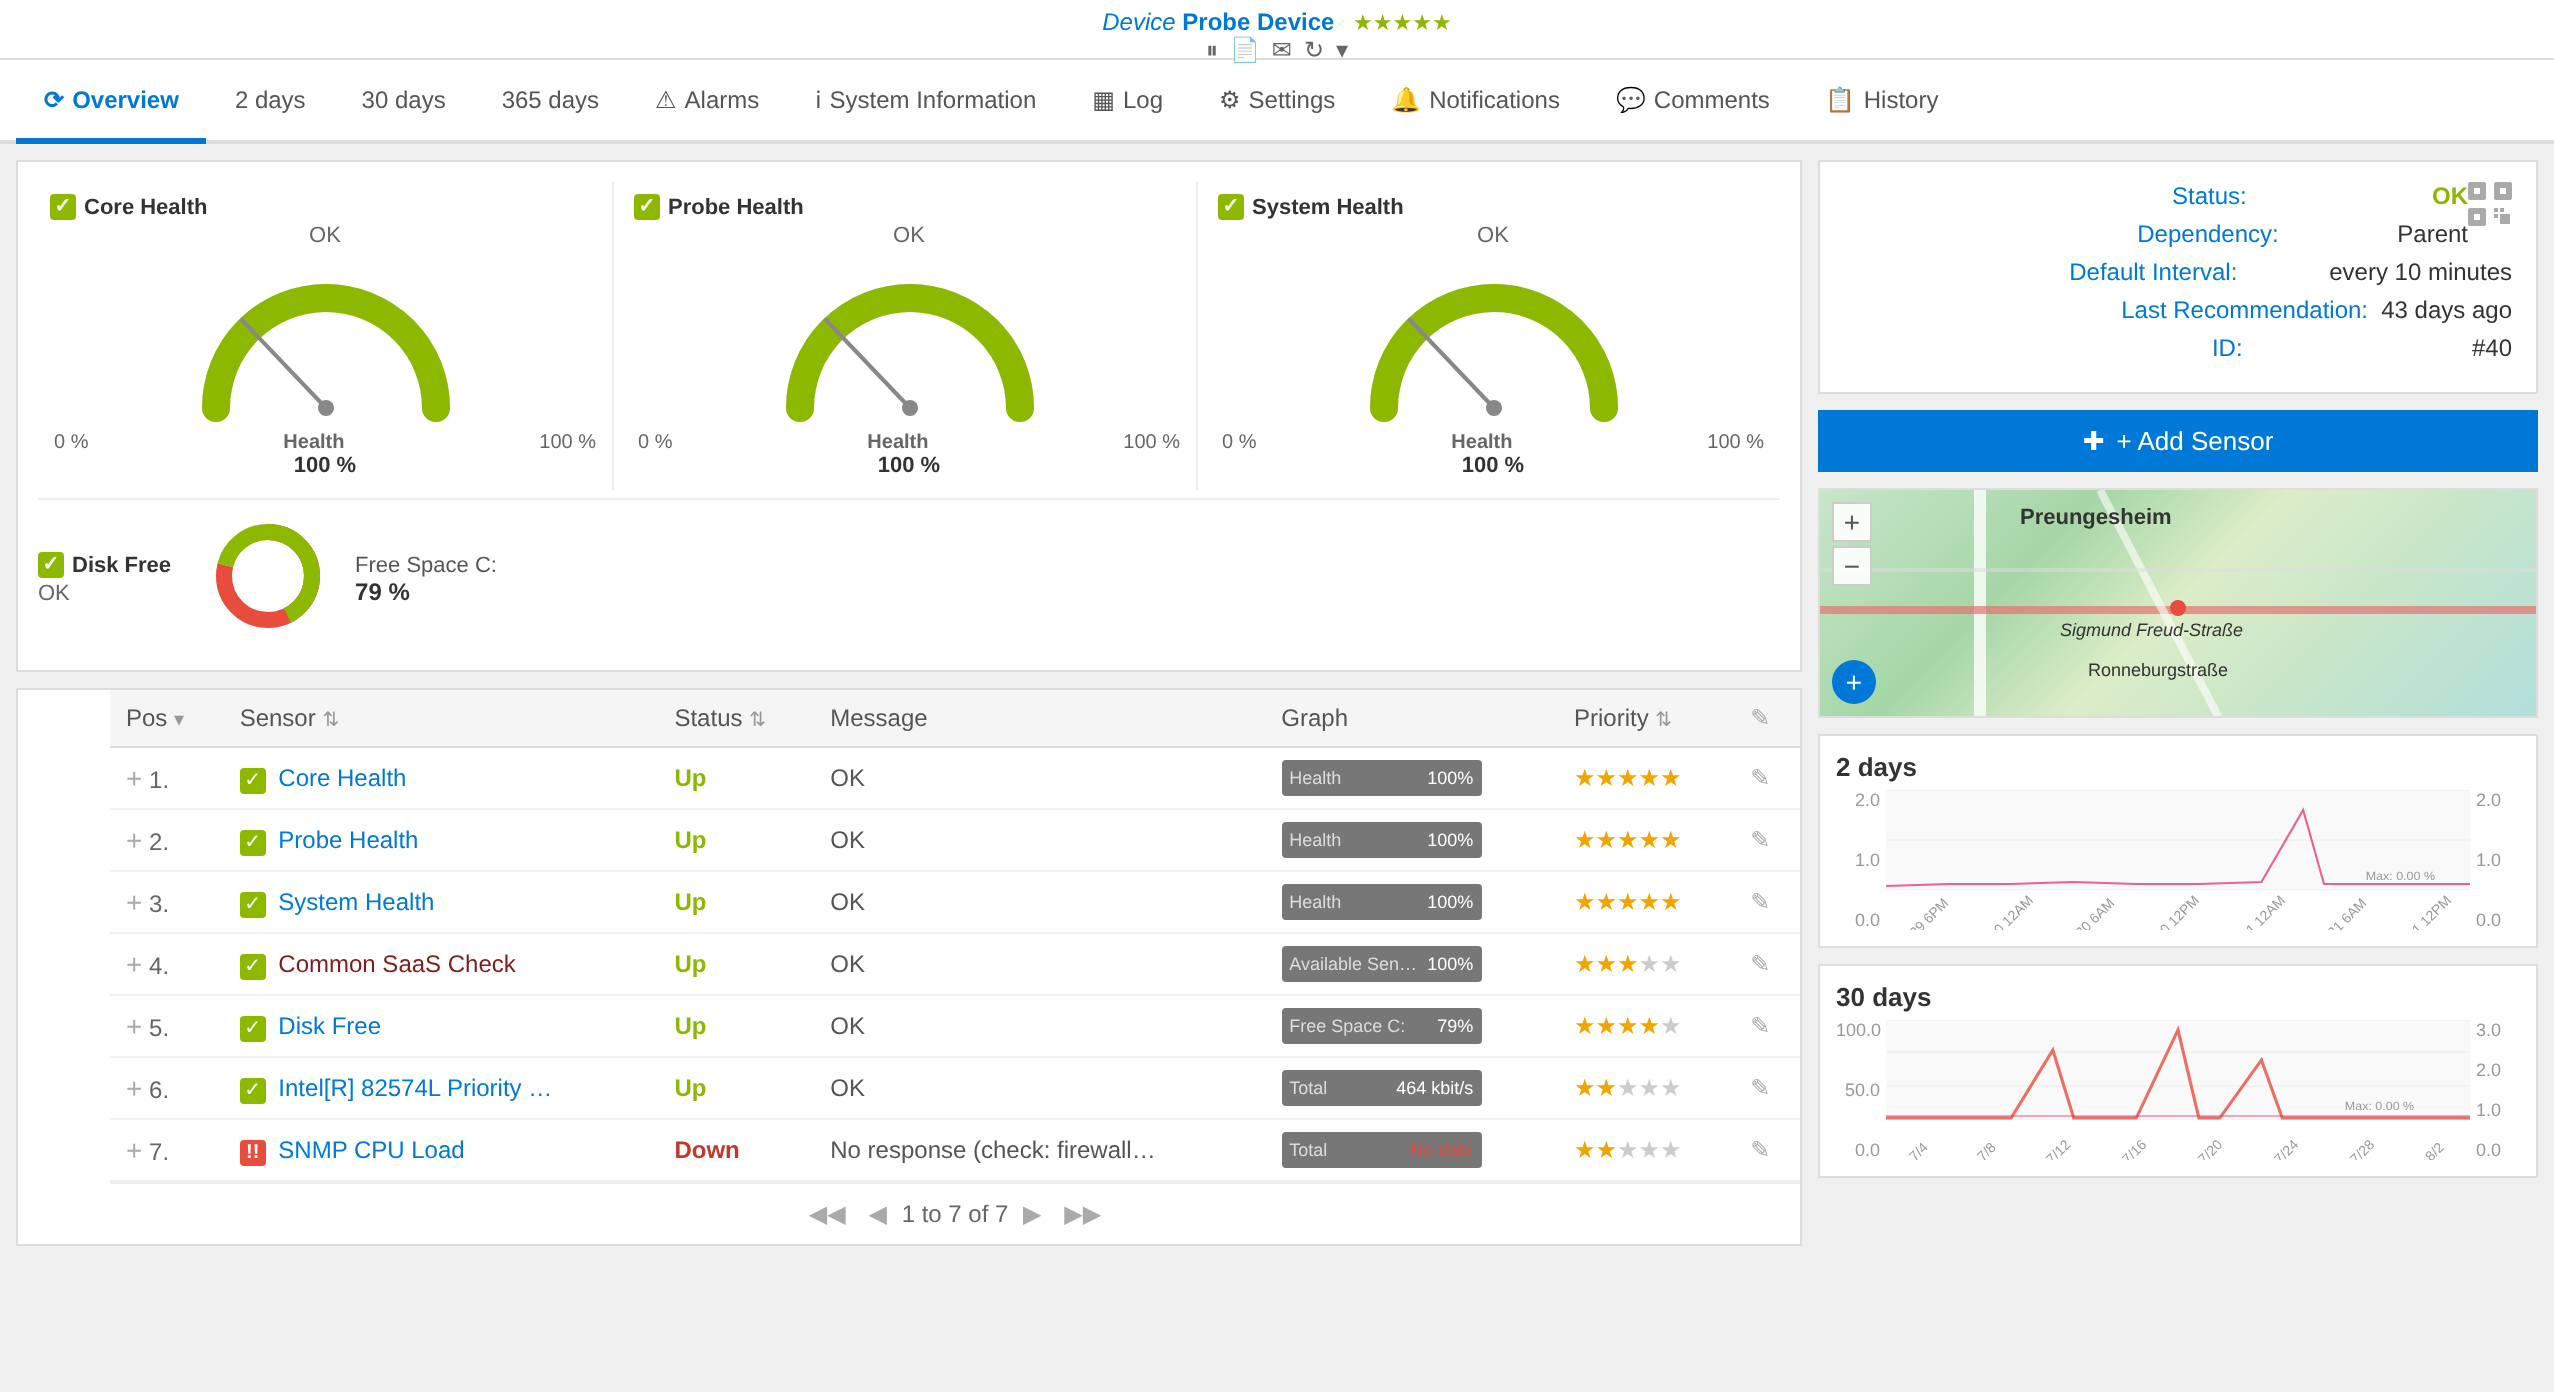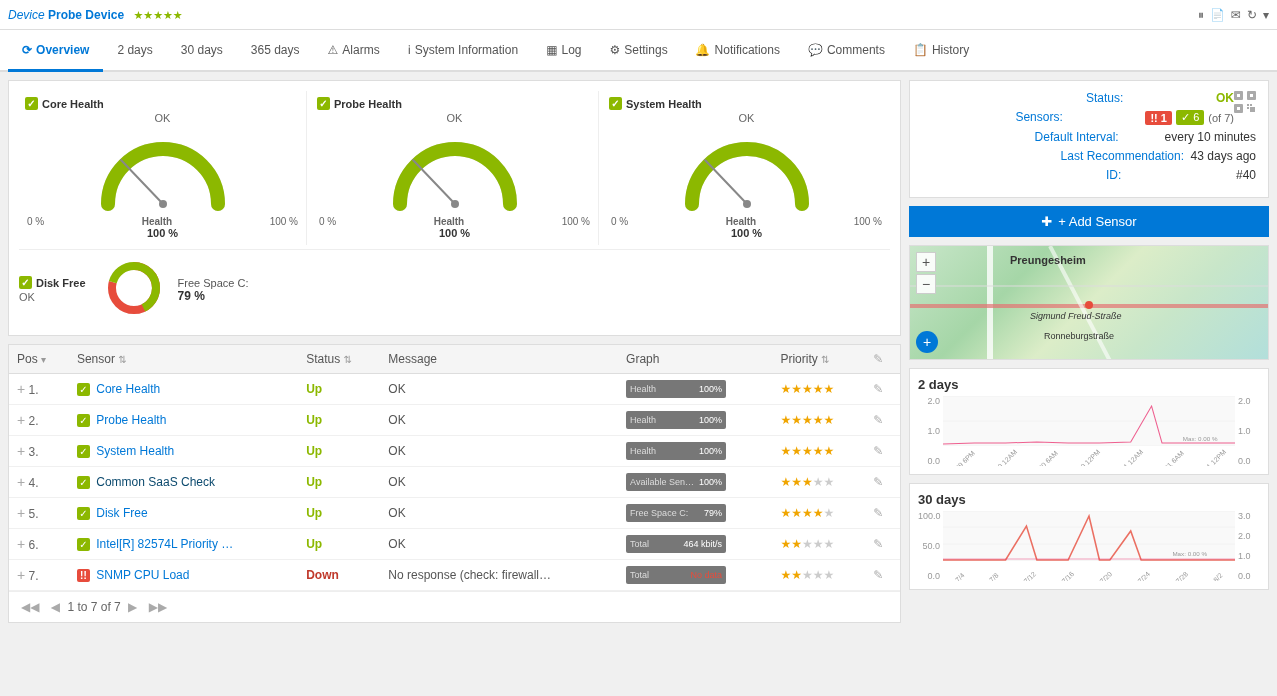--- a/index.html
+++ b/index.html
@@ -7,20 +7,21 @@
     
     
     .top-bar {
       background: #fff;
       border-bottom: 1px solid #ddd;
       padding: 4px 8px;
       display: flex;
       align-items: center;
       justify-content: space-between;
       height: 30px;
+      flex-direction: column;
     }
     .top-icons { display: flex; gap: 6px; align-items: center; color: #666; }
     
     
     .nav-bar {
       background: #fff;
       border-bottom: 2px solid #ddd;
       display: flex;
       align-items: stretch;
       padding: 0 8px;
@@ -97,20 +98,21 @@
       display: flex;
       align-items: center;
       gap: 8px;
       padding: 4px 0;
     }
     
     
     .table-card {
       background: #fff;
       border: 1px solid #ddd;
+      padding-left: 46px;
     }
     table {
       width: 100%;
       border-collapse: collapse;
       font-size: 12px;
     }
     th {
       background: #f5f5f5;
       padding: 7px 8px;
       text-align: left;
@@ -122,20 +124,21 @@
     th .sort-icon { color: #999; font-size: 10px; }
     td {
       padding: 6px 8px;
       border-bottom: 1px solid #f0f0f0;
       vertical-align: middle;
     }
     .sensor-name { color: #0078d7; cursor: pointer; }
     
     
     .pagination {
+      text-align: center;
       padding: 8px;
       color: #666;
       font-size: 12px;
       border-top: 1px solid #eee;
     }
     .page-nav { color: #aaa; cursor: pointer; margin: 0 4px; }
     
     
     .info-card {
       background: #fff;
@@ -541,21 +544,21 @@
       </td>
       <td><span style="color:#f0a500;">★★★★★</span><span style="color:#ccc;"></span></td>
       <td><span style="color:#aaa;cursor:pointer;">✎</span></td>
     </tr>
             <tr>
       <td style="color:#666;">
         <span style="color:#aaa;cursor:pointer;font-size:14px;">+</span> 4.
       </td>
       <td>
         <span style="display:inline-block;background:#8cb800;color:#fff;width:13px;height:13px;text-align:center;line-height:13px;font-size:10px;border-radius:2px;">✓</span>
-        <span class="sensor-name" style="color:#0c4a6e;cursor:pointer;margin-left:3px;">Common SaaS Check</span>
+        <span class="sensor-name" style="color:#7f1d1d;cursor:pointer;margin-left:3px;">Common SaaS Check</span>
       </td>
       <td style="color:#8cb800;font-weight:bold;">Up</td>
       <td style="color:#555;">OK</td>
       <td>
         <div style="background:#777;height:18px;width:100px;border-radius:2px;display:flex;align-items:center;justify-content:space-between;padding:0 4px;font-size:9px;color:#fff;">
           <span style="color:#ddd;font-size:9px;">Available Sen…</span>
           <span style="color:#fff;font-size:9px;">100%</span>
         </div>
       </td>
       <td><span style="color:#f0a500;">★★★</span><span style="color:#ccc;">★★</span></td>
@@ -646,26 +649,22 @@
           <rect x="13" y="16" width="2" height="2"></rect>
           <rect x="16" y="16" width="5" height="5"></rect>
         </svg>
       </div>
 
       <div class="info-row">
         <span class="info-label">Status:</span>
         <span class="status-ok">OK</span>
       </div>
       <div class="info-row">
-        <span class="info-label">Sensors:</span>
-        <span class="sensor-badges">
-          <span class="badge-error">!! <span>1</span></span>
-          <span class="badge-ok">✓ <span>6</span></span>
-          <span class="badge-total">(of 7)</span>
-        </span>
+        <span class="info-label">Dependency:</span>
+        <span class="info-value">Parent</span>
       </div>
       <div class="info-row">
         <span class="info-label">Default Interval:</span>
         <span class="info-value">every 10 minutes</span>
       </div>
       <div class="info-row">
         <span class="info-label">Last Recommendation:</span>
         <span class="info-value">43 days ago</span>
       </div>
       <div class="info-row">

